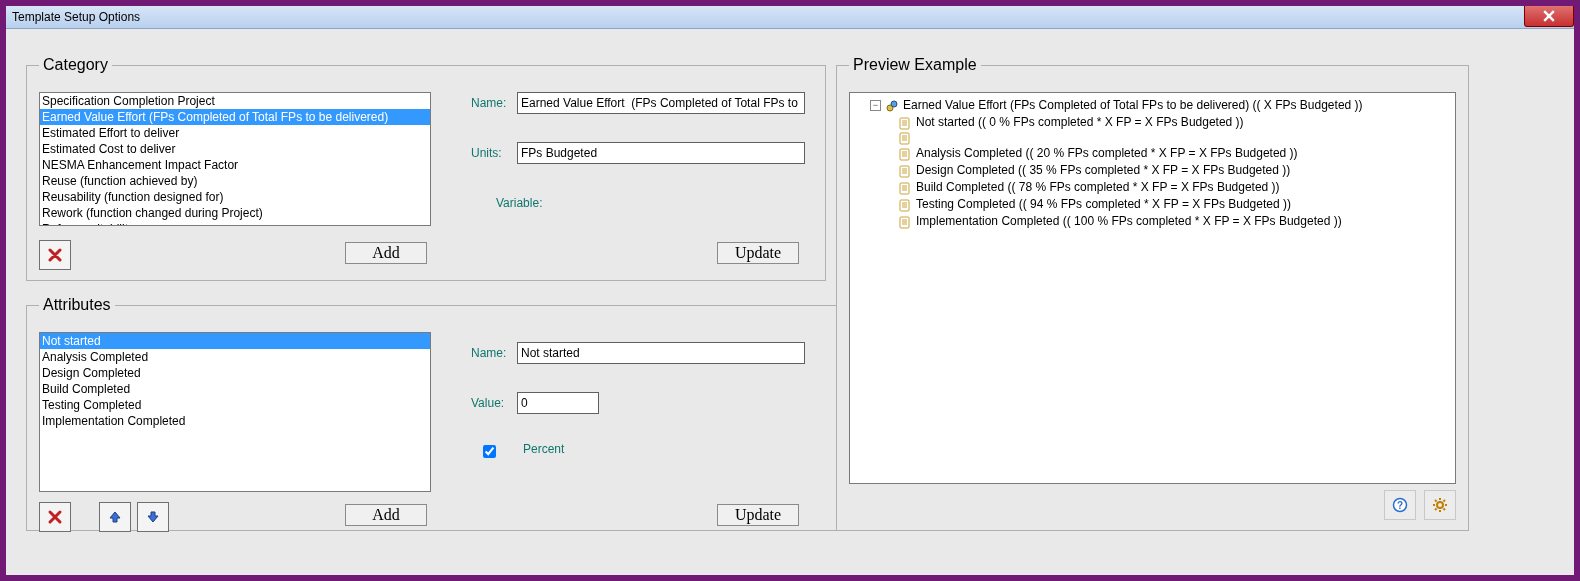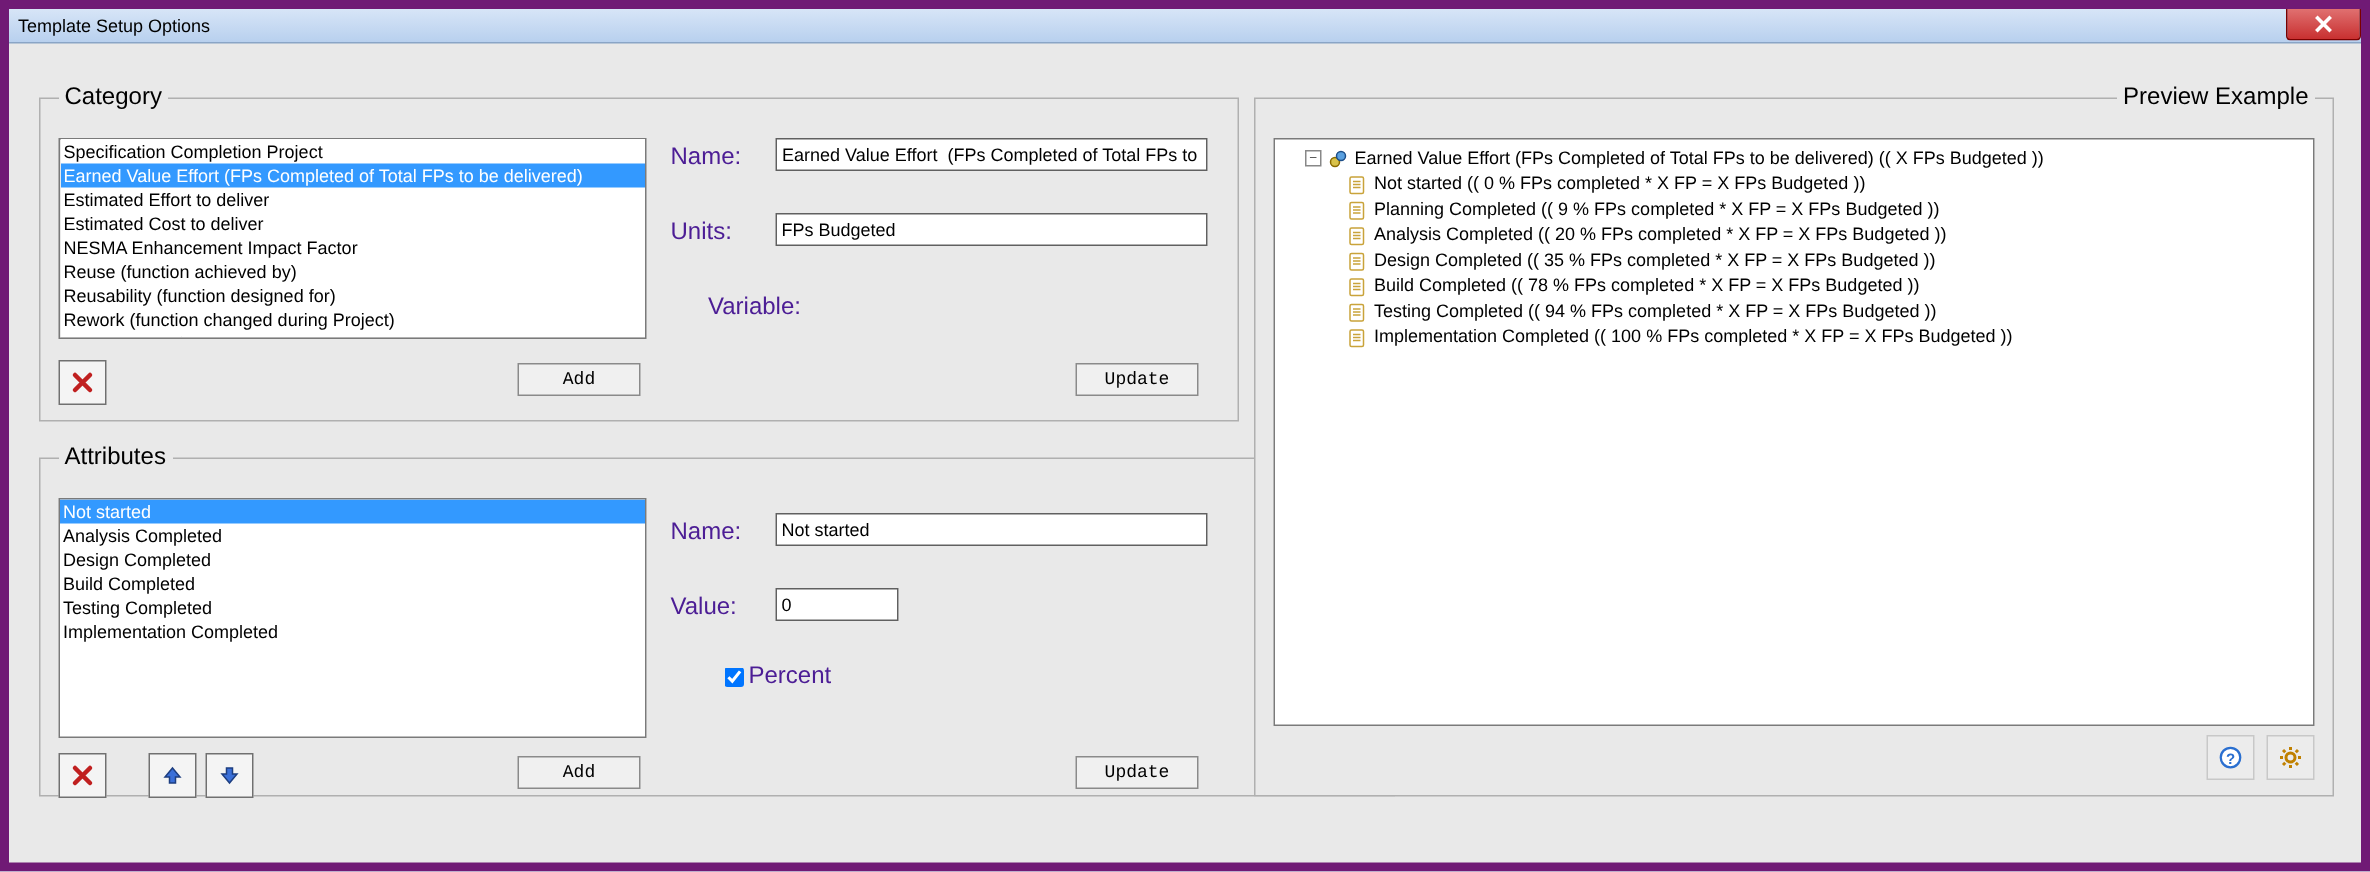--- a/index.html
+++ b/index.html
@@ -6,29 +6,29 @@
 .window{width:1580px;height:581px;background:#e9e9e9;border:6px solid #701a75;box-sizing:border-box;position:relative;}
 .titlebar{height:22px;background:linear-gradient(#d7e5f7,#b8d0ee);border-bottom:1px solid #8aa5c6;display:flex;align-items:center;padding-left:6px;font-size:12px;color:#000;}
 .titlebar .spacer{flex:1;}
 .closebtn{width:48px;height:20px;background:linear-gradient(#e07070,#c83030);border:1px solid #7a0000;border-top:none;display:flex;align-items:center;justify-content:center;margin-right:0;margin-top:-1px;border-bottom-left-radius:3px;border-bottom-right-radius:3px;cursor:default;}
 .closebtn svg{width:12px;height:12px;}
 .client{position:absolute;left:20px;top:40px;right:20px;bottom:10px;}
 fieldset{border:1px solid #b0b0b0;margin:0;padding:10px 12px 12px 12px;box-sizing:border-box;position:absolute;background:#e9e9e9;}
 legend{font-size:16px;padding:0 4px;color:#000;}
 .fs-category{left:0;top:10px;width:800px;height:225px;}
 .fs-attributes{left:0;top:250px;width:904px;height:235px;}
-.fs-preview{left:810px;top:10px;width:720px;height:475px;text-align:right;}
+.fs-preview{left:810px;top:10px;width:633px;height:475px;}
 .listbox{background:#fff;border:1px solid #7a7a7a;overflow-y:scroll;font-size:12px;line-height:16px;}
 .listbox .item{padding:0 2px;white-space:nowrap;cursor:default;}
 .listbox .item.selected{background:#3399ff;color:#fff;}
 .list-cat{position:absolute;left:12px;top:18px;width:390px;height:132px;}
 .list-attr{position:absolute;left:12px;top:18px;width:390px;height:158px;overflow-y:auto;}
-.lbl{position:absolute;font-size:16px;color:#4c1d95;}
+.lbl{position:absolute;font-size:12px;color:#0f766e;margin-left:24px;}
 .txt{position:absolute;background:#fff;border:1px solid #606060;height:18px;padding:1px 3px;font-family:inherit;font-size:12px;box-sizing:content-box;}
-.btn{position:absolute;width:82px;height:22px;background:#f0f0f0;border:1px solid #8a8a8a;font-family:Liberation Mono, monospace;font-size:12px;cursor:default;}
+.btn{position:absolute;width:82px;height:22px;background:#f0f0f0;border:1px solid #8a8a8a;font-family:Liberation Serif, serif;font-size:16px;cursor:default;}
 .iconbtn{position:absolute;width:30px;height:28px;background:#f4f4f4;border:1px solid #707070;display:flex;align-items:center;justify-content:center;cursor:default;}
 .iconbtn.flat{border:1px solid #c8c8c8;background:#ececec;}
 .tree{position:absolute;left:12px;top:18px;right:12px;bottom:46px;background:#fff;border:1px solid #7a7a7a;overflow:auto;padding:4px 2px;font-size:12px;line-height:17px;white-space:nowrap;}
 .tree .row{display:flex;align-items:center;}
 .tree .ind1{width:18px;display:inline-block;}
 .tree .ind2{width:46px;display:inline-block;}
 .toggle{width:9px;height:9px;border:1px solid #888;display:inline-flex;align-items:center;justify-content:center;font-size:9px;line-height:7px;margin-right:4px;color:#555;background:#fff;}
 .nodeicon{width:14px;height:14px;margin-right:4px;display:inline-block;}
 .chk{position:absolute;}
 </style>
@@ -143,21 +143,20 @@
             <span>Not started   (( 0 % FPs completed * X FP = X FPs Budgeted ))</span>
           </div>
           <div class="row">
             <span class="ind2"></span>
             <svg class="nodeicon" viewBox="0 0 14 14">
               <rect x="2" y="2" width="9" height="11" rx="1" fill="#fff" stroke="#c9a33a"></rect>
               <line x1="4" y1="5" x2="9" y2="5" stroke="#c9a33a"></line>
               <line x1="4" y1="7" x2="9" y2="7" stroke="#c9a33a"></line>
               <line x1="4" y1="9" x2="9" y2="9" stroke="#c9a33a"></line>
             </svg>
-            <span>Planning Completed   (( 9 % FPs completed * X FP = X FPs Budgeted ))</span>
           </div>
           <div class="row">
             <span class="ind2"></span>
             <svg class="nodeicon" viewBox="0 0 14 14">
               <rect x="2" y="2" width="9" height="11" rx="1" fill="#fff" stroke="#c9a33a"></rect>
               <line x1="4" y1="5" x2="9" y2="5" stroke="#c9a33a"></line>
               <line x1="4" y1="7" x2="9" y2="7" stroke="#c9a33a"></line>
               <line x1="4" y1="9" x2="9" y2="9" stroke="#c9a33a"></line>
             </svg>
             <span>Analysis Completed   (( 20 % FPs completed * X FP = X FPs Budgeted ))</span>

